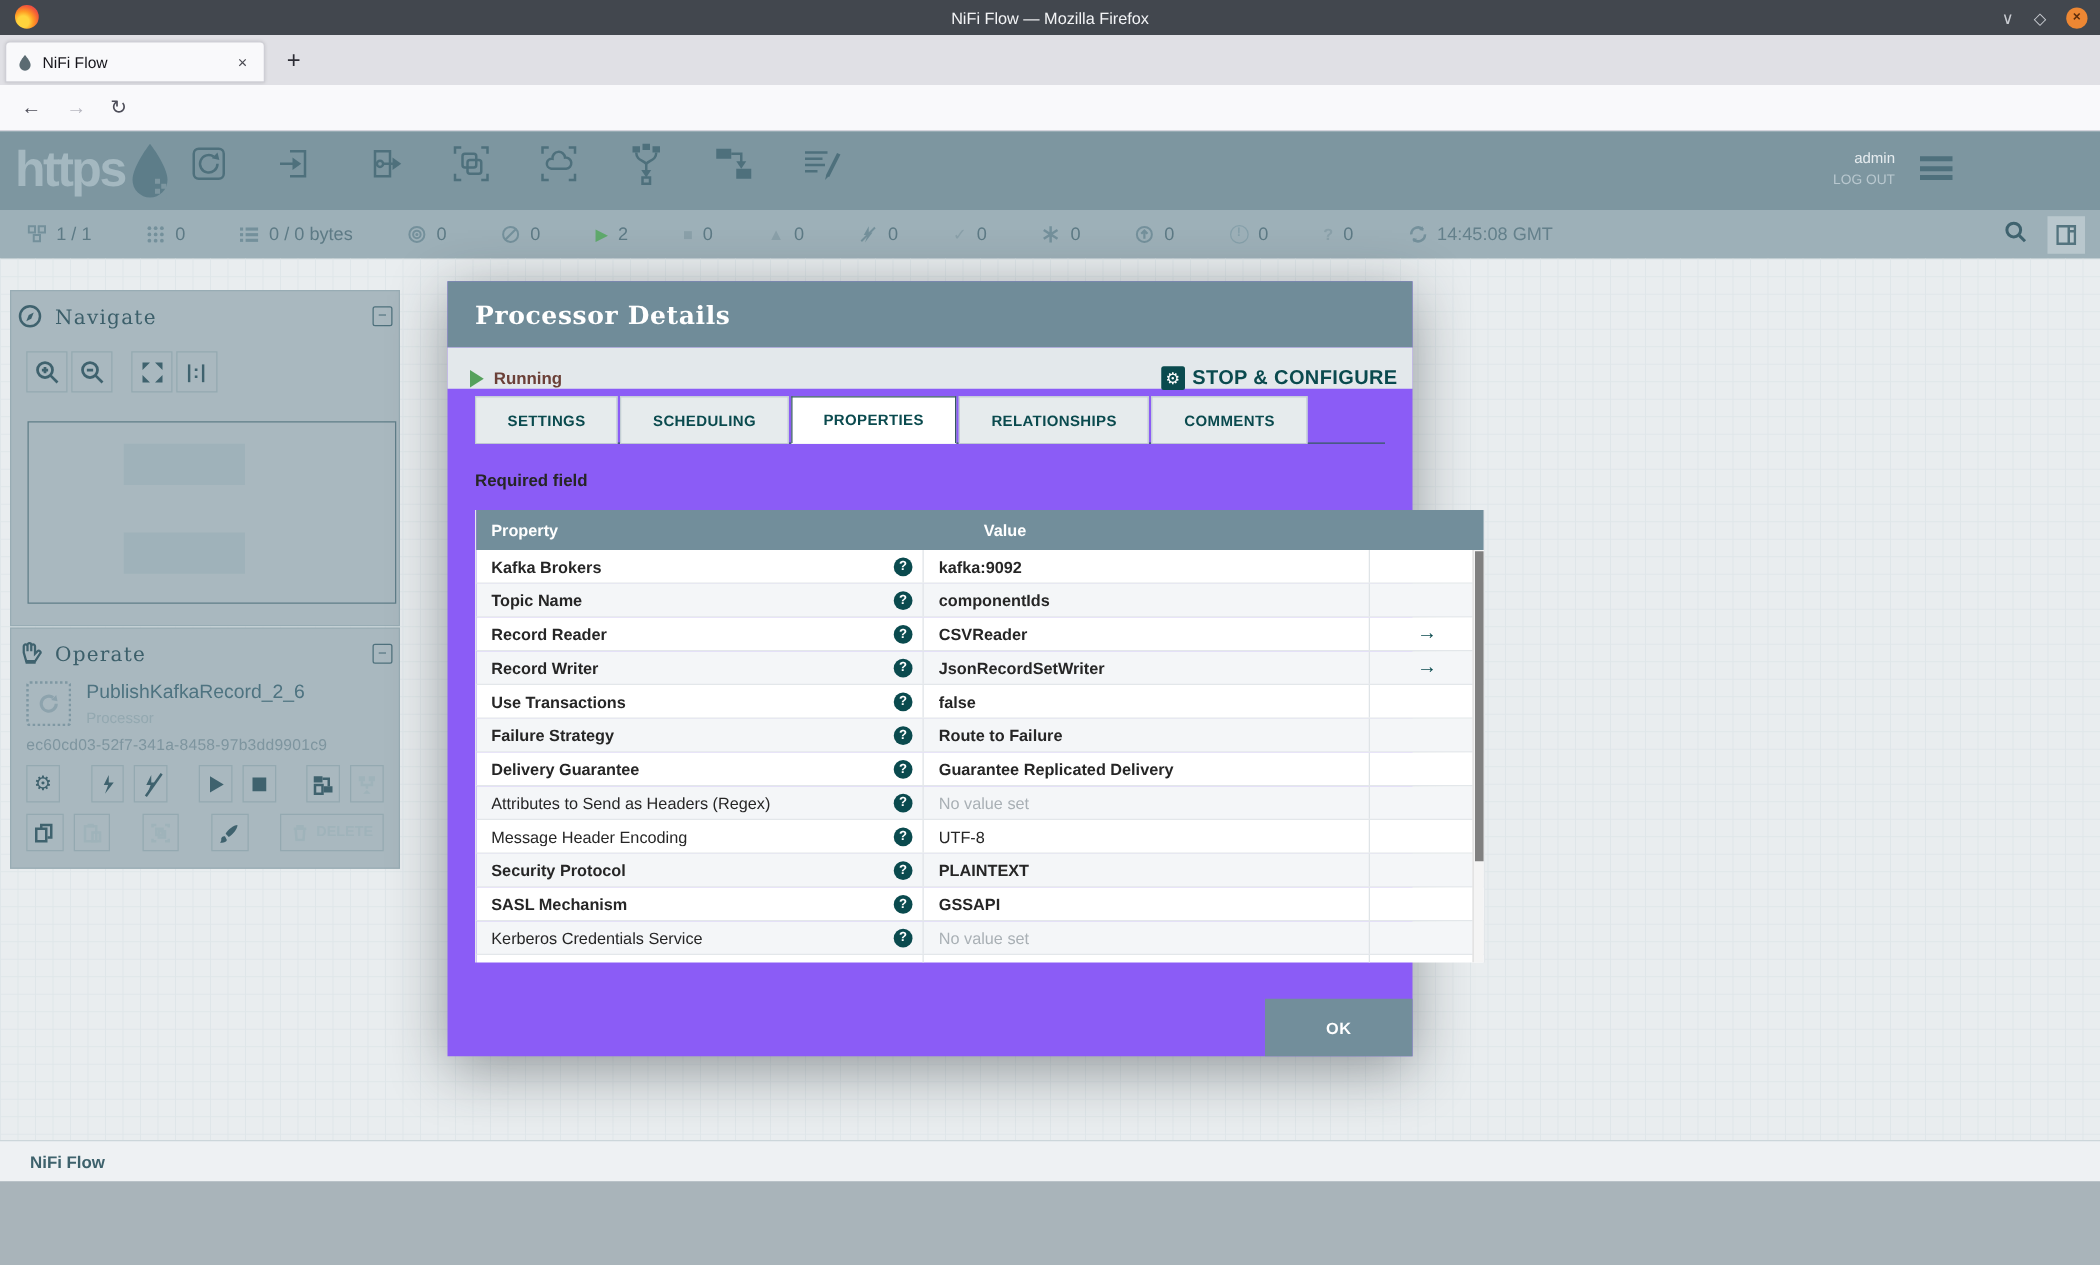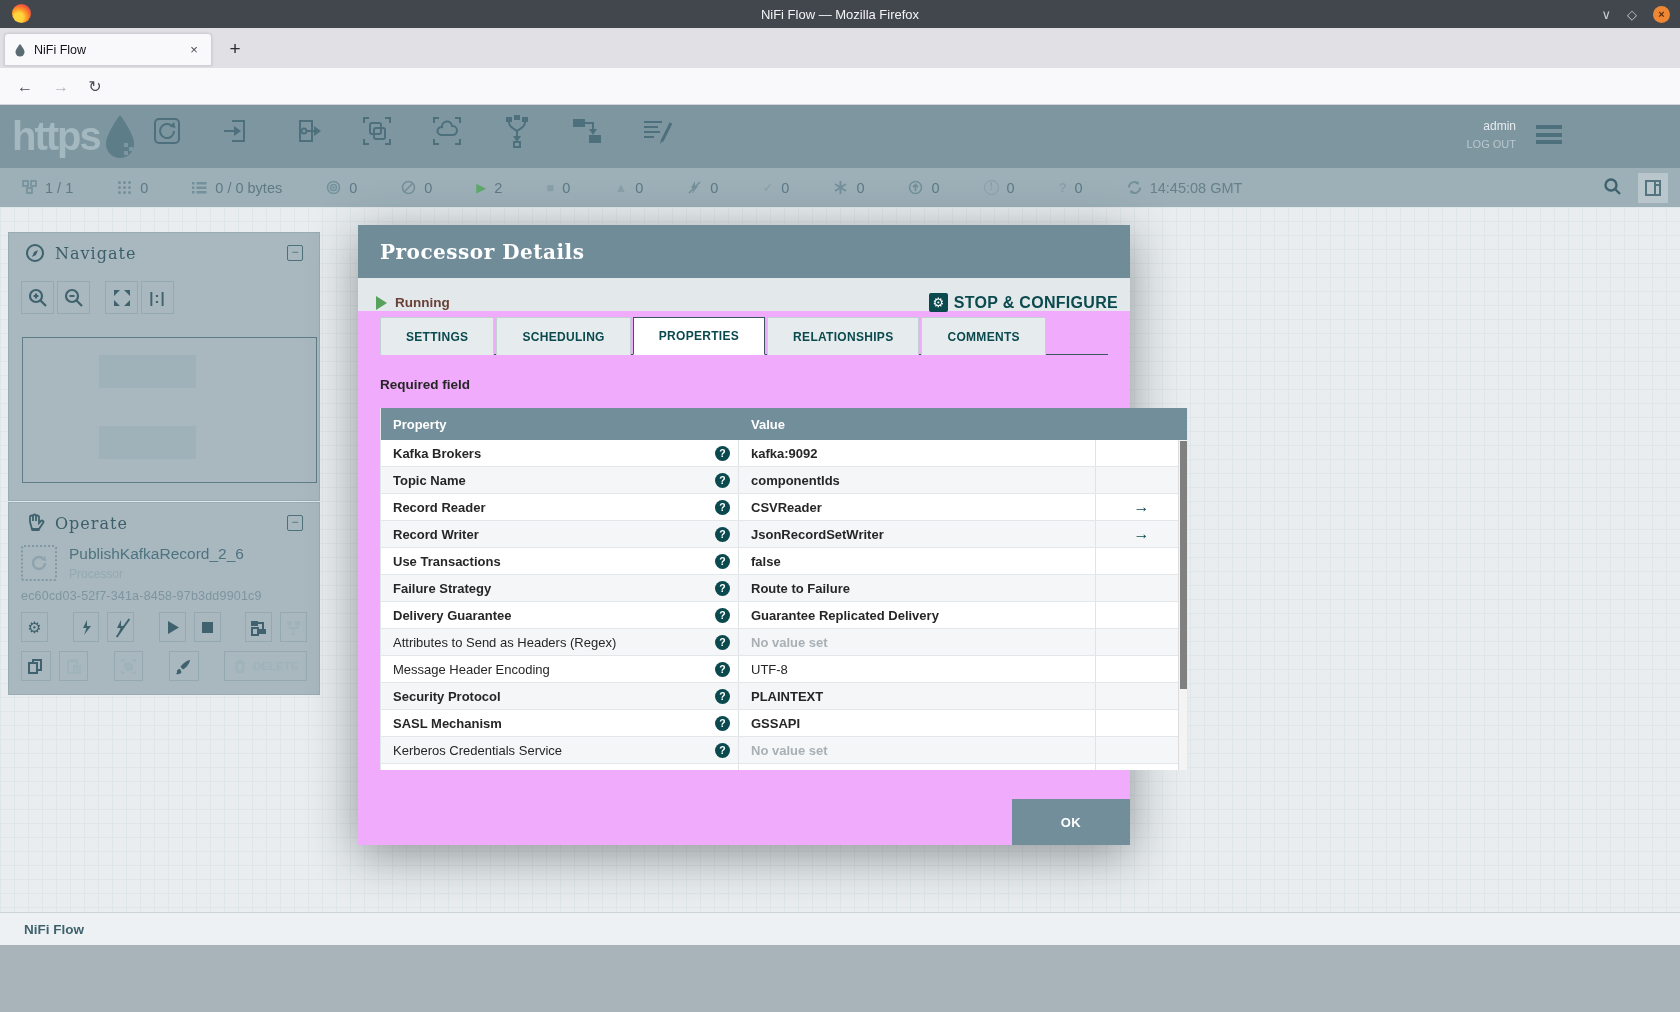--- a/index.html
+++ b/index.html
@@ -69,21 +69,21 @@
   
   .canvas { position:absolute; left:0; top:207px; width:1680px; height:705px; background-color:#e9edef;
             background-image:linear-gradient(#dfe6e9 1px, transparent 1px), linear-gradient(90deg,#dfe6e9 1px, transparent 1px);
             background-size:14px 14px; }
   .footerbar { position:absolute; left:0; top:912px; width:1680px; height:33px; background:#eef1f3; border-top:1px solid #ccd6da; display:flex; align-items:center; }
   .breadcrumb { margin-left:24px; color:#3e626c; font-size:13.5px; font-weight:bold; }
   .bottomstrip { position:absolute; left:0; top:945px; width:1680px; height:67px; background:#a9b4ba; }
 
   
   .panel { position:absolute; left:8px; width:312px; background:#a9b8bf; border:1px solid #98acb4; }
-  .panel-head { display:flex; align-items:center; height:40px; padding:0 16px; gap:10px;justify-content:center; }
+  .panel-head { display:flex; align-items:center; height:40px; padding:0 5px; gap:10px;justify-content:center; }
   .panel-title { font-family:"DejaVu Serif",serif; font-size:16px; color:#3c5f6a; letter-spacing:1px; flex:1; }
   .collapse { width:16px; height:16px; border:1.5px solid #4e707c; border-radius:2px; color:#4e707c; font-size:12px; line-height:13px; text-align:center; }
   .nav-panel { top:232px; height:269px; }
   .nav-tools { display:flex; margin:8px 0 0 12px; gap:3px; }
   .nav-tool { width:33px; height:33px; border:1px solid #94a9b1; display:flex; align-items:center; justify-content:center; }
   .nav-tool svg { width:20px; height:20px; stroke:#3f626e; stroke-width:2.2; fill:none; }
   .nav-tool svg .f { fill:#3f626e; stroke:none; }
   .one-one { font-size:15px; font-weight:bold; color:#3f626e; letter-spacing:1px; }
   .gap6 { width:9px; }
   .minimap { position:absolute; left:13px; top:104px; width:295px; height:146px; border:1px solid #5f7d88; }
@@ -101,47 +101,47 @@
   .op-btn svg .f { fill:#3f626e; stroke:none; }
   .op-btn.dis { color:#9fb3ba; }
   .op-btn.dis svg { stroke:#9fb3ba; }
   .op-btn.dis svg .f { fill:#9fb3ba; }
   .op-gap { width:10px; }
   .op-del { width:84px; height:30px; border:1px solid #94a9b1; display:flex; align-items:center; justify-content:center; gap:6px; color:#9fb3ba; font-size:11.5px; font-weight:bold; }
   .op-del svg { width:14px; height:14px; stroke:#9fb3ba; stroke-width:2; fill:none; }
   .slash::after { content:""; position:absolute; left:4px; top:14px; width:22px; height:2px; background:#3f626e; transform:rotate(-55deg); }
 
   
-  .dialog { position:absolute; left:358px; top:225px; width:772px; height:620px; background:#f0abfc; box-shadow:0 10px 45px rgba(30,40,45,.45); }
+  .dialog { position:absolute; left:358px; top:225px; width:772px; height:620px; background:#8b5cf6; box-shadow:0 10px 45px rgba(30,40,45,.45); }
   .dlg-header { height:53px; background:#708c99; display:flex; align-items:center; }
   .dlg-title { margin-left:22px; font-family:"DejaVu Serif",serif; font-weight:bold; font-size:20px; color:#ffffff; letter-spacing:.5px; }
   .dlg-status { height:33px; background:#e3e8eb; display:flex; align-items:center; padding:16px 12px 0 18px; }
   .run-tri { width:0; height:0; border-left:11px solid #56a15c; border-top:7px solid transparent; border-bottom:7px solid transparent; margin-right:8px; }
   .run-label { color:#6b4038; font-size:13.5px; font-weight:bold; flex:1; }
   .stopcfg { display:flex; align-items:center; gap:6px; }
   .gear-badge { width:19px; height:19px; background:#0a4a4e; border-radius:2px; color:#fff; font-size:13px; line-height:19px; text-align:center; }
   .stopcfg-label { color:#0a4a4e; font-size:16px; font-weight:bold; letter-spacing:.3px; }
   .dlg-body { position:relative; padding:5px 22px 0 22px; }
   .tabs { display:flex; border-bottom:1px solid #35595f; }
   .tab-btn { height:38px; padding:0 25px; background:#e6ebed; border:1px solid #c4cfd4; border-bottom:none; display:flex; align-items:center;
              color:#0a4a4e; font-size:12px; font-weight:bold; letter-spacing:.3px; margin-right:2px; position:relative; top:1px; box-sizing:border-box; }
   .tab-btn.active { background:#ffffff; border:1px solid #35595f; border-bottom:1px solid #ffffff; z-index:2; }
   .req-note { margin:22px 0 16px 0; font-size:13.5px; font-weight:bold; color:#262626; }
   .ptable { position:relative; width:808px; height:362px; overflow:hidden; border-left:1px solid #e3e7ea; border-right:1px solid #e3e7ea; }
-  .phead { display:flex; height:32px; background:#728e9b; color:#ffffff; font-size:13px; font-weight:bold; align-items:center; }
+  .phead { display:flex; height:32px; background:#728e9b; color:#ffffff; font-size:13px; font-weight:bold; align-items:center;gap:36px; }
   .ph-p { width:358px; padding-left:12px; }
   .ph-v { width:357px; padding-left:12px; }
   .prow { display:flex; height:27px; align-items:center; border-bottom:1px solid #e3e7ea; background:#ffffff; font-size:13px; color:#262626; }
   .prow:nth-child(even) { background:#f4f6f8; }
   .pname { width:358px; display:flex; align-items:center; padding:0 8px 0 12px; border-right:1px solid #dfe4e7; height:100%; }
   .ptext { flex:1; white-space:nowrap; overflow:hidden; }
   .req .ptext, .req .vtext { font-weight:bold; }
   .help { width:15px; height:15px; border-radius:50%; background:#0a4a4e; color:#fff; font-size:10.5px; font-weight:bold; text-align:center; line-height:15px; }
   .pval { width:357px; padding-left:12px; border-right:1px solid #dfe4e7; height:100%; display:flex; align-items:center; }
-  .vtext.noval { color:#a9b0b5; font-weight:bold; }
+  .vtext.noval { color:#a9b0b5; font-weight:normal; }
   .pgo { flex:1; text-align:center; color:#0a4a4e; font-size:16px; font-weight:bold; }
   .scrolltrack { position:absolute; right:0; top:32px; width:9px; height:330px; background:#f4f4f4; border-left:1px solid #ddd; }
   .scrollthumb { position:absolute; left:1px; top:1px; width:7px; height:248px; background:#808080; }
   .ok-btn { position:absolute; right:0; bottom:0; width:118px; height:46px; background:#728e9b; color:#ffffff; font-size:13px; font-weight:bold;
             display:flex; align-items:center; justify-content:center; letter-spacing:.5px; }
 </style>
 </head>
 <body>
 
 <div class="titlebar">

